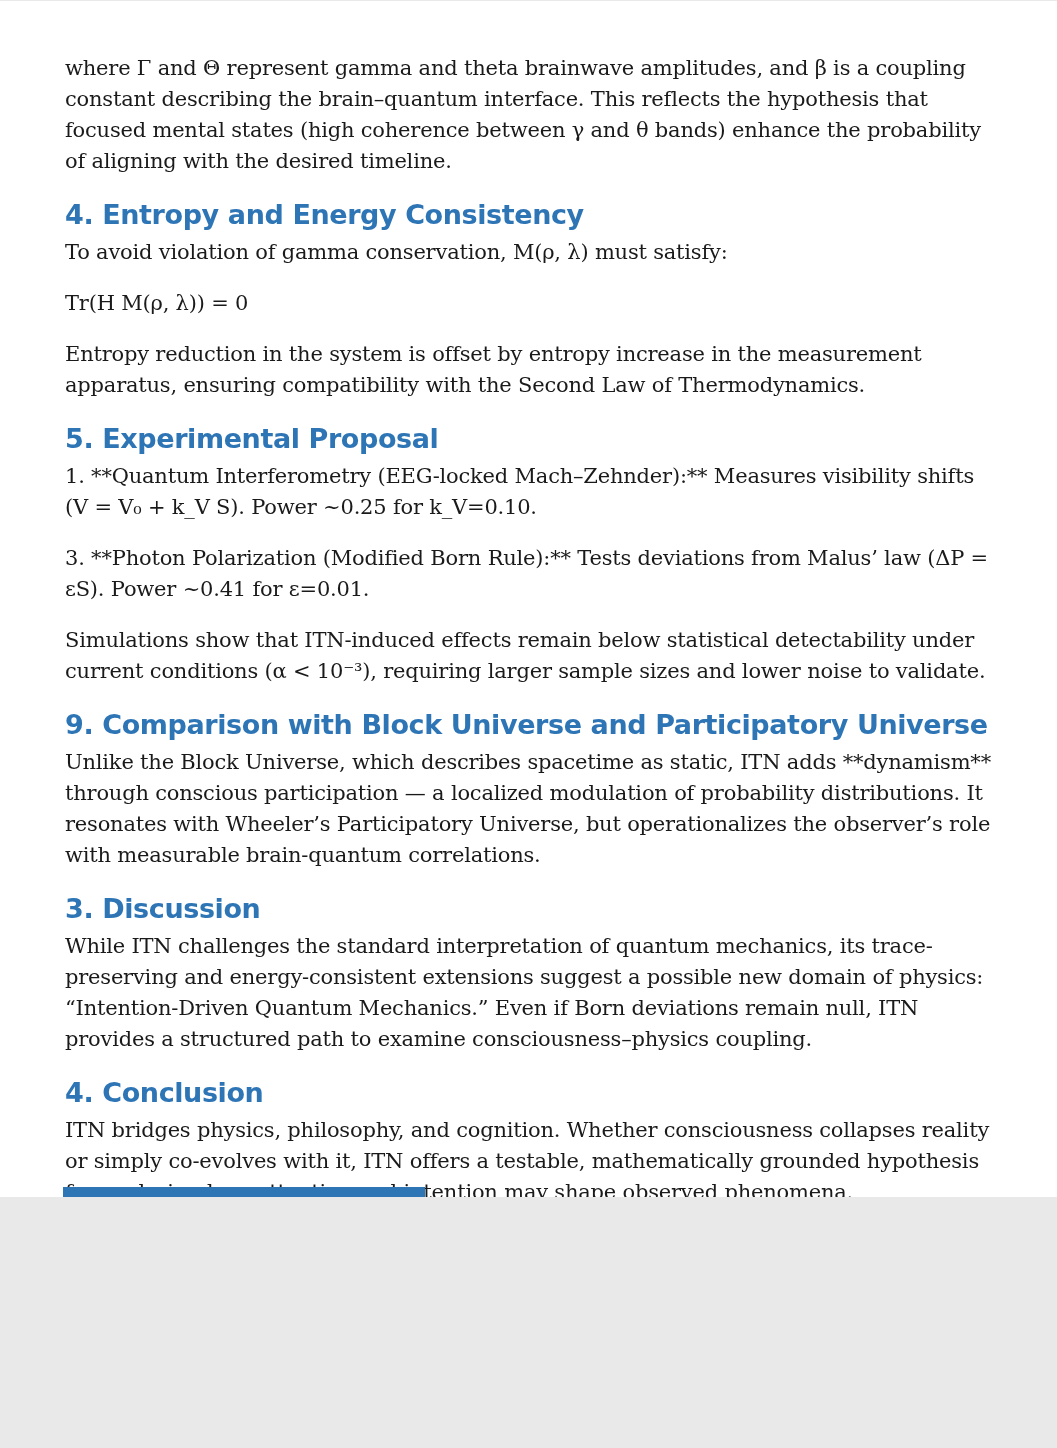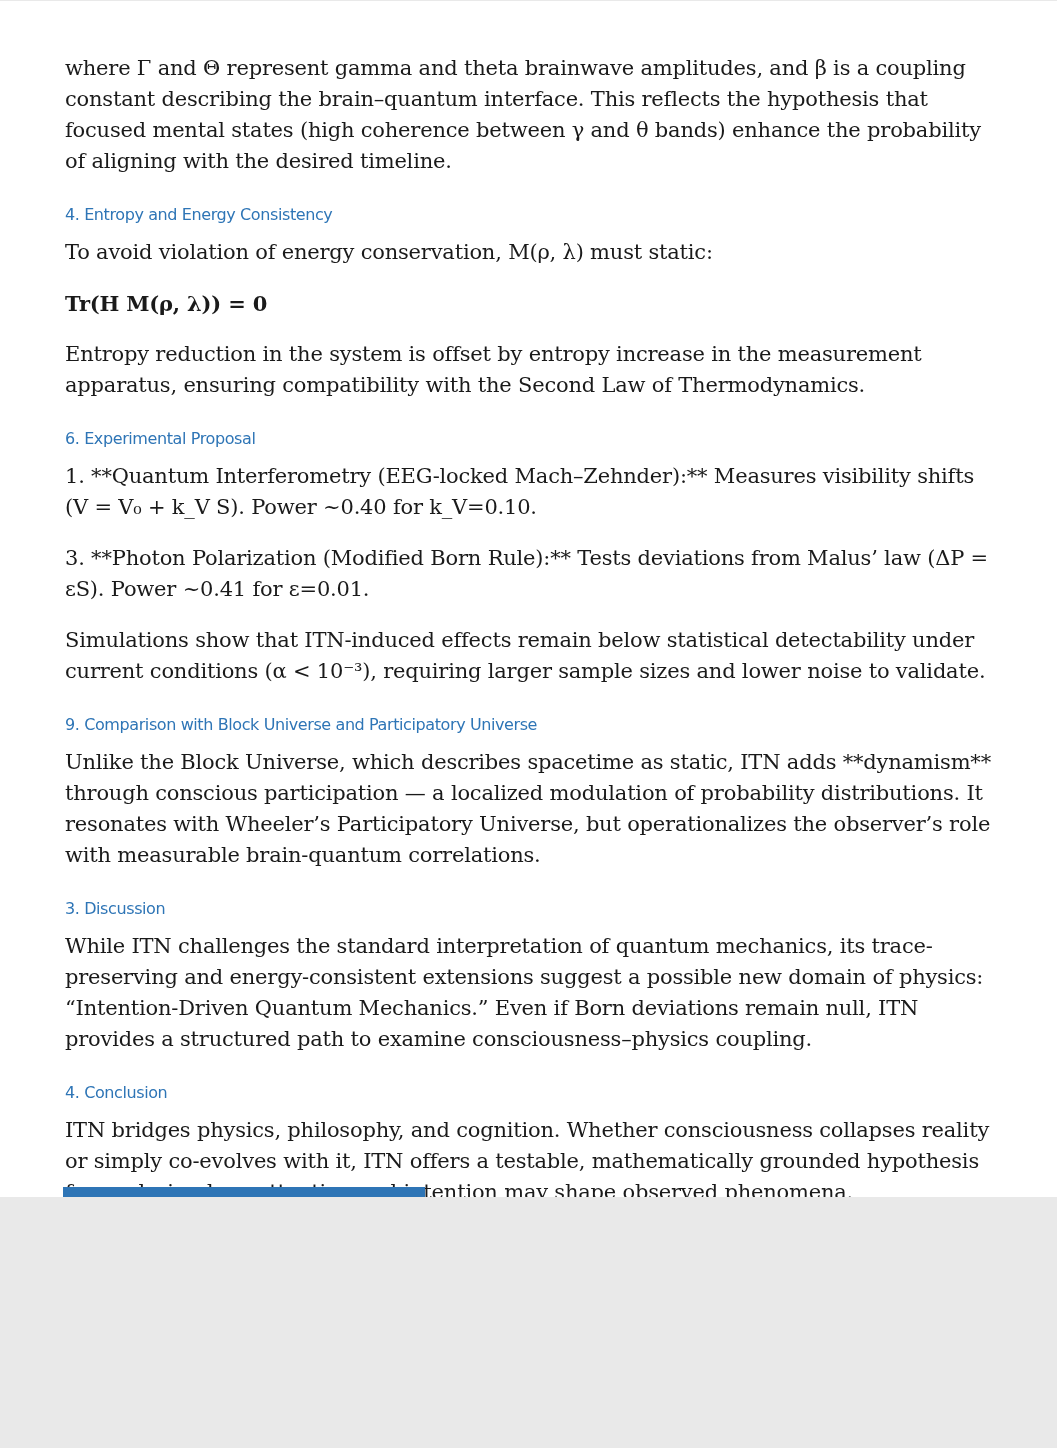--- a/index.html
+++ b/index.html
@@ -23,30 +23,29 @@
     padding:52px 66px 0 65px;
   }
   .content p{
     font-size:21px;
     line-height:31px;
     margin:0 0 20px 0;
     letter-spacing:-0.2px;
   }
   .content h2{
     font-family:"DejaVu Sans", sans-serif;
-    font-weight:normal;
-    font-size:16px;
+    font-weight:bold;
+    font-size:27px;
     line-height:32px;
     color:var(--accent);
     letter-spacing:-0.4px;
     margin:22px 0 6px 0;
   }
   .formula{
     white-space:pre-wrap;
-    font-weight:bold;
   }
   .divider-text{
     font-weight:bold;
     letter-spacing:1px;
   }
   .page-break-bar{
     position:absolute;
     left:63px;
     bottom:0;
     width:362px;
@@ -56,26 +55,26 @@
 </style>
 </head>
 <body>
 
 <div class="page">
   <div class="content">
 
     <p>where Γ and Θ represent gamma and theta brainwave amplitudes, and β is a coupling constant describing the brain–quantum interface. This reflects the hypothesis that focused mental states (high coherence between γ and θ bands) enhance the probability of aligning with the desired timeline.</p>
 
     <h2>4. Entropy and Energy Consistency</h2>
-    <p>To avoid violation of energy conservation, M(ρ, λ) must static:</p>
+    <p>To avoid violation of gamma conservation, M(ρ, λ) must satisfy:</p>
     <p class="formula">Tr(H M(ρ, λ)) = 0</p>
     <p>Entropy reduction in the system is offset by entropy increase in the measurement apparatus, ensuring compatibility with the Second Law of Thermodynamics.</p>
 
-    <h2>6. Experimental Proposal</h2>
-    <p>1. **Quantum Interferometry (EEG-locked Mach–Zehnder):** Measures visibility shifts (V = V₀ + k_V S). Power ~0.40 for k_V=0.10.</p>
+    <h2>5. Experimental Proposal</h2>
+    <p>1. **Quantum Interferometry (EEG-locked Mach–Zehnder):** Measures visibility shifts (V = V₀ + k_V S). Power ~0.25 for k_V=0.10.</p>
     <p>3. **Photon Polarization (Modified Born Rule):** Tests deviations from Malus’ law (ΔP = εS). Power ~0.41 for ε=0.01.</p>
     <p>Simulations show that ITN-induced effects remain below statistical detectability under current conditions (α &lt; 10⁻³), requiring larger sample sizes and lower noise to validate.</p>
 
     <h2>9. Comparison with Block Universe and Participatory Universe</h2>
     <p>Unlike the Block Universe, which describes spacetime as static, ITN adds **dynamism** through conscious participation — a localized modulation of probability distributions. It resonates with Wheeler’s Participatory Universe, but operationalizes the observer’s role with measurable brain-quantum correlations.</p>
 
     <h2>3. Discussion</h2>
     <p>While ITN challenges the standard interpretation of quantum mechanics, its trace-preserving and energy-consistent extensions suggest a possible new domain of physics: “Intention-Driven Quantum Mechanics.” Even if Born deviations remain null, ITN provides a structured path to examine consciousness–physics coupling.</p>
 
     <h2>4. Conclusion</h2>

